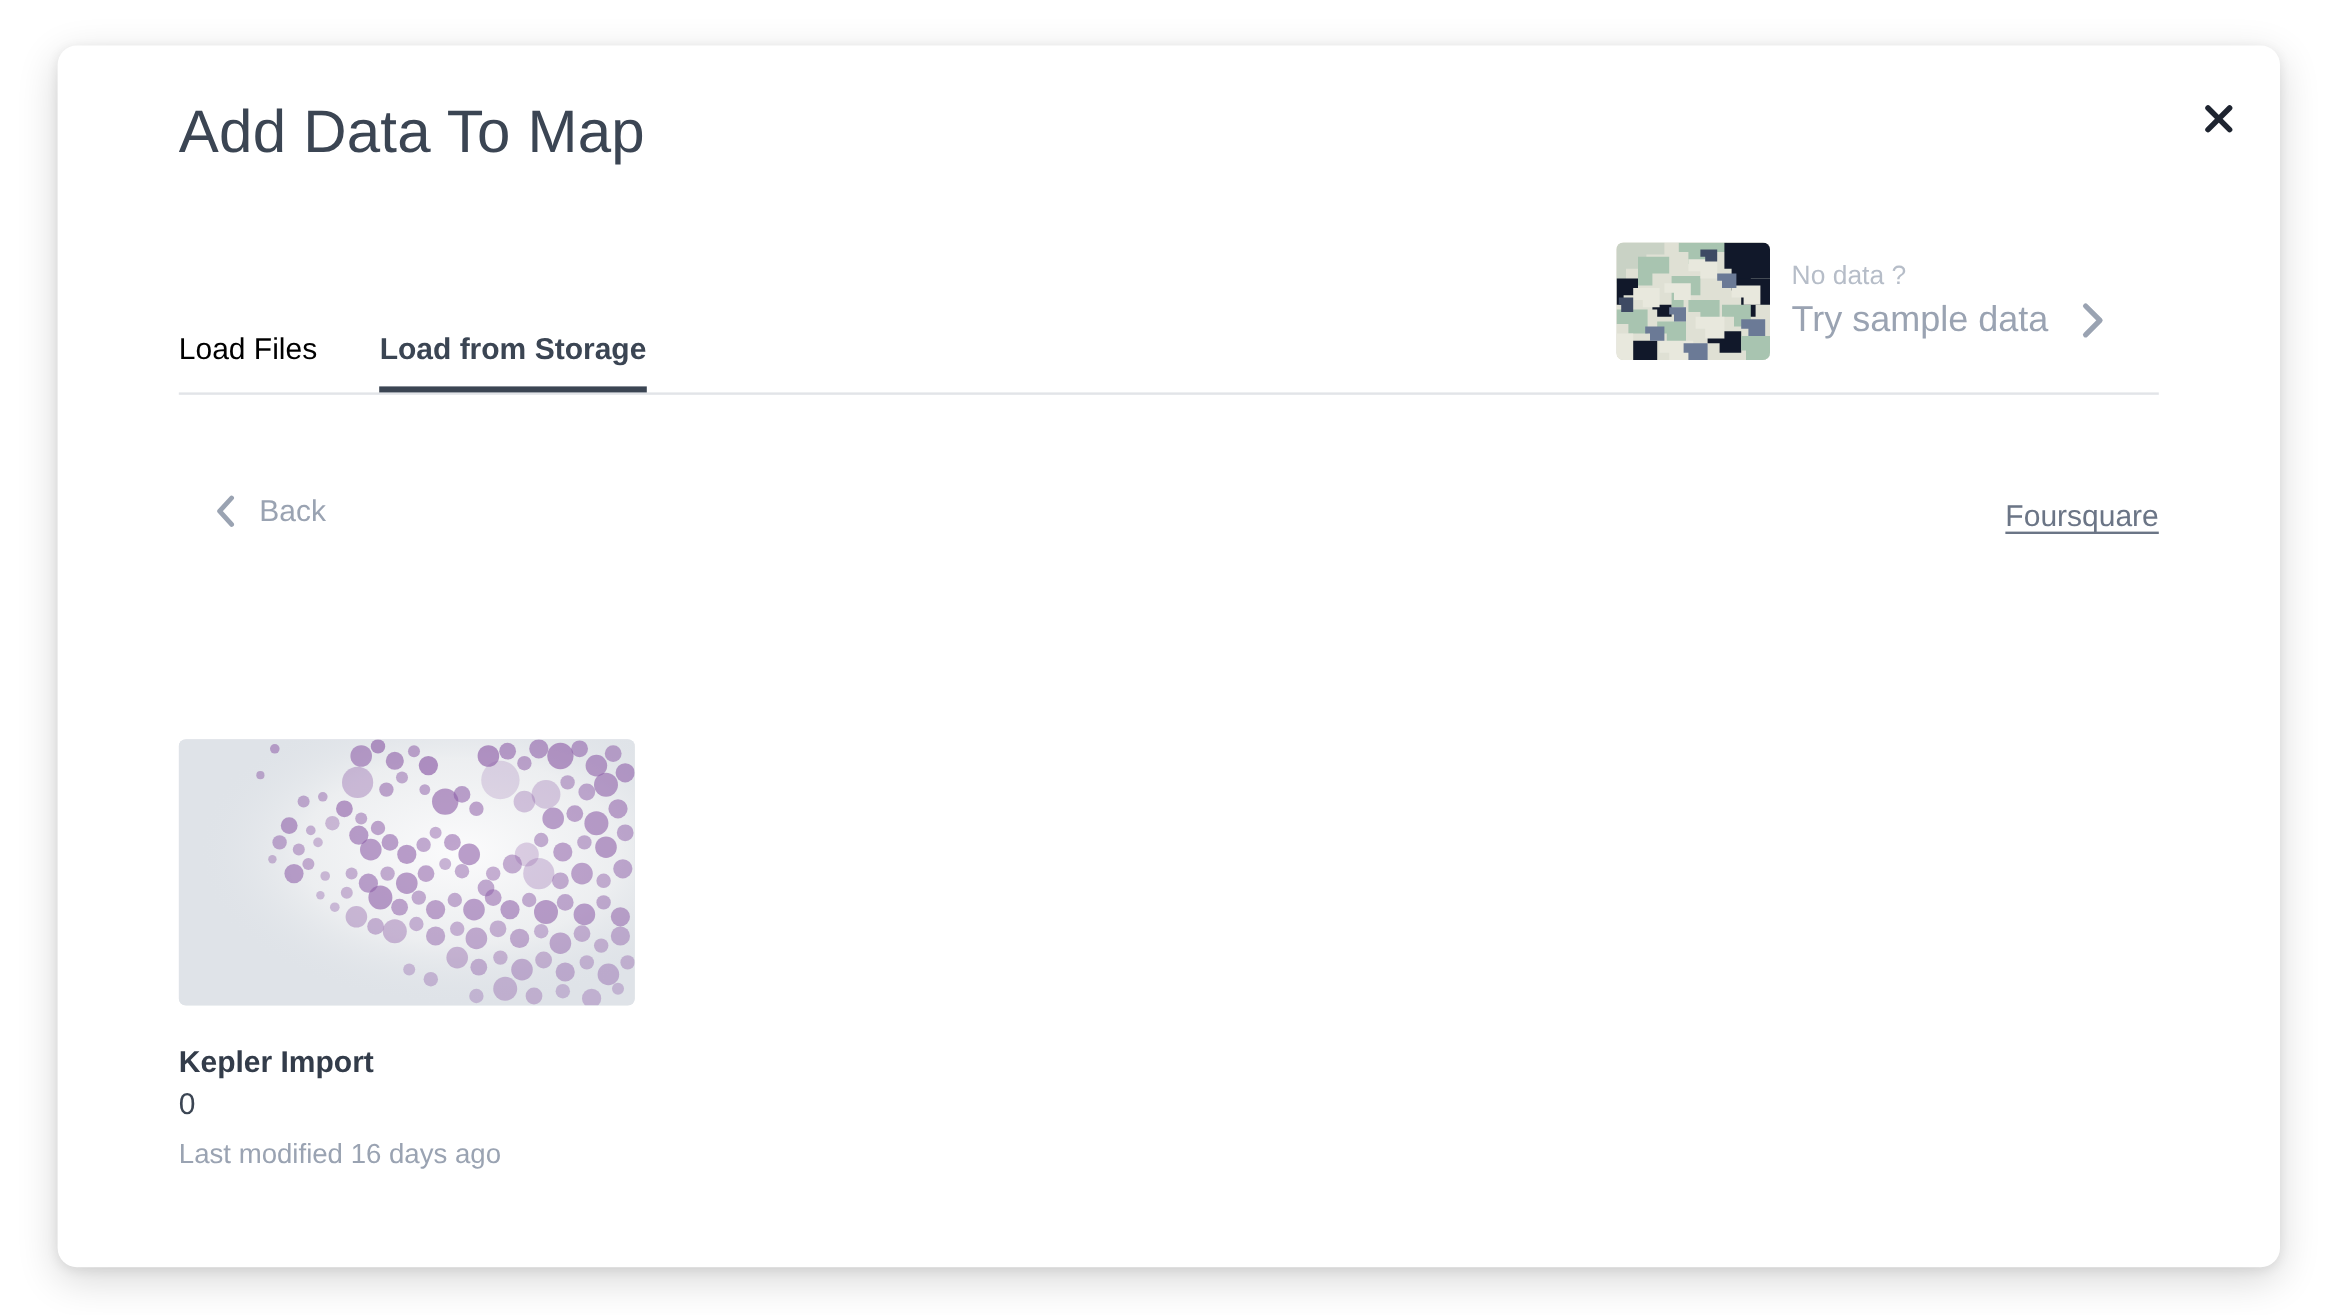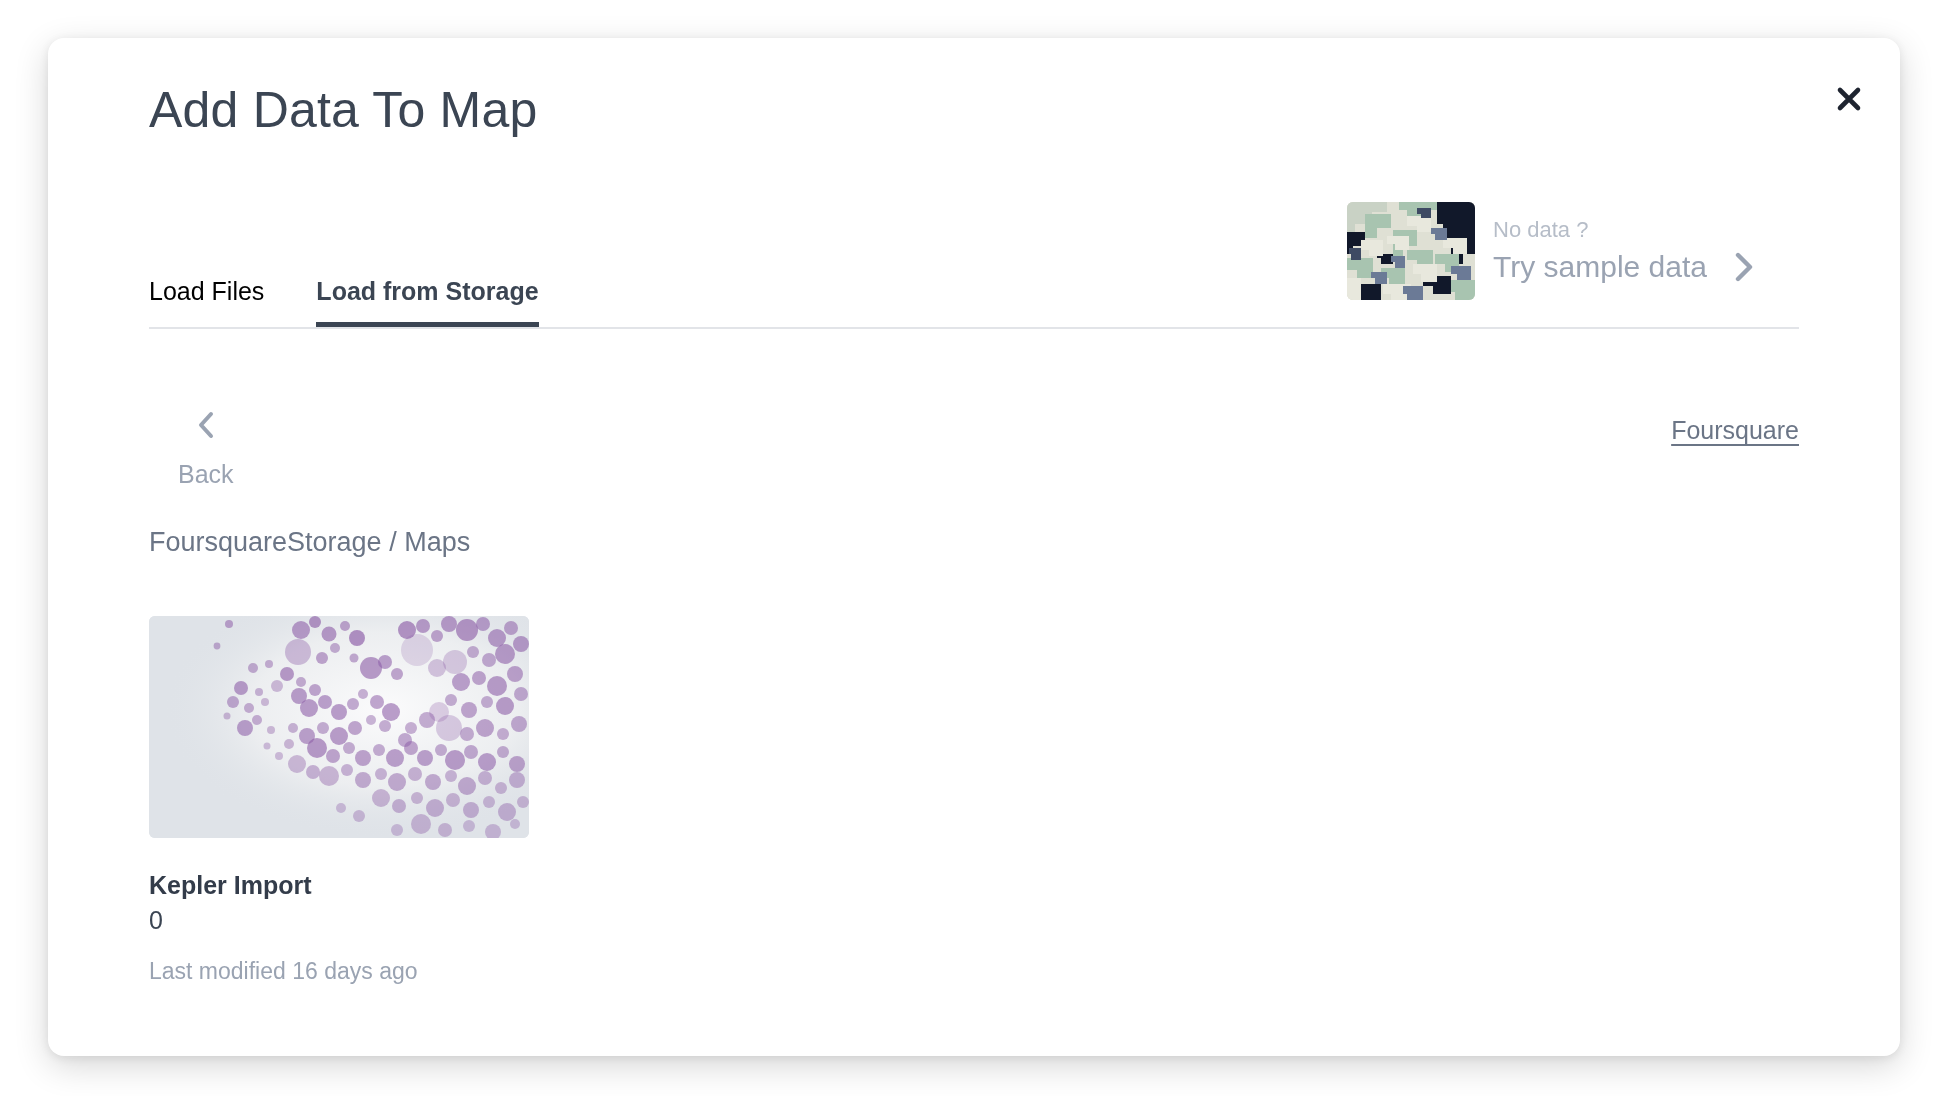--- a/index.html
+++ b/index.html
@@ -169,21 +169,20 @@
     position: absolute;
     left: 29px;
     top: 0;
     display: flex;
     align-items: center;
     gap: 18px;
     cursor: pointer;
     background: transparent;
     border: none;
     font-family: inherit;
-    flex-direction: column;
   }
   #back-label {
     font-size: 25px;
     color: #9aa3b2;
     line-height: 1.3;
   }
 
   #storage-link {
     position: absolute;
     right: 0;
@@ -243,21 +242,21 @@
 
   .card-count {
     margin-top: 4px;
     font-size: 25px;
     font-weight: 400;
     color: #3b4553;
     line-height: 1.25;
   }
 
   .card-modified {
-    margin-top: 20px;
+    margin-top: 10px;
     font-size: 23px;
     color: #9aa3b2;
     line-height: 1.25;
   }
 </style>
 </head>
 <body>
 
 <div id="modal">
 
@@ -328,21 +327,20 @@
   <div id="nav-row">
     <button id="back-link">
       <svg width="20" height="30" viewBox="0 0 20 30">
         <path d="M15 4 L5 15 L15 26" fill="none" stroke="#9aa3b2" stroke-width="4" stroke-linecap="round" stroke-linejoin="round"></path>
       </svg>
       <span id="back-label">Back</span>
     </button>
     <a id="storage-link">Foursquare</a>
   </div>
 
-  <div id="breadcrumb">FoursquareStorage / Maps</div>
 
   <div id="card-grid">
     <div class="map-card">
       <div class="card-thumb">
         <svg width="380" height="222" viewBox="0 0 380 222">
           <defs>
             <radialGradient id="haze" cx="62%" cy="42%" r="58%">
               <stop offset="0%" stop-color="#fbfbfc"></stop>
               <stop offset="60%" stop-color="#f1f2f3" stop-opacity="0.75"></stop>
               <stop offset="100%" stop-color="#dfe3e8" stop-opacity="0"></stop>

